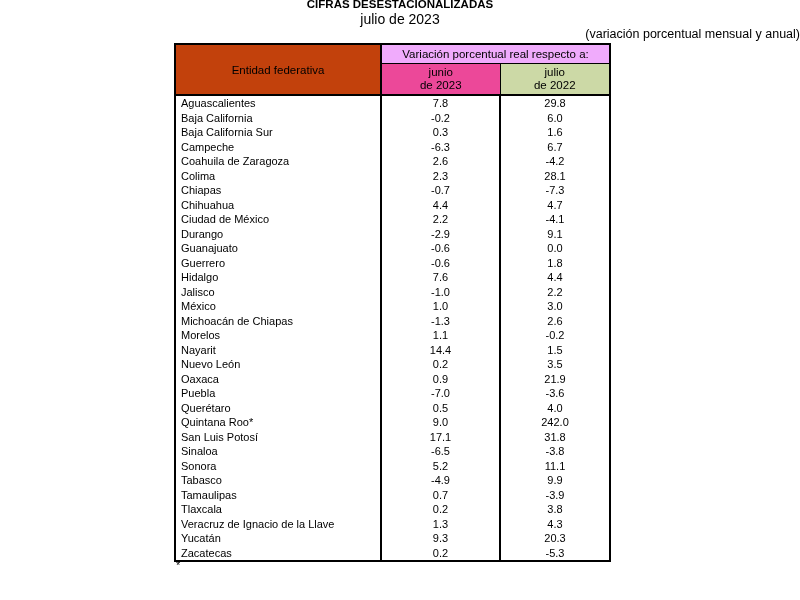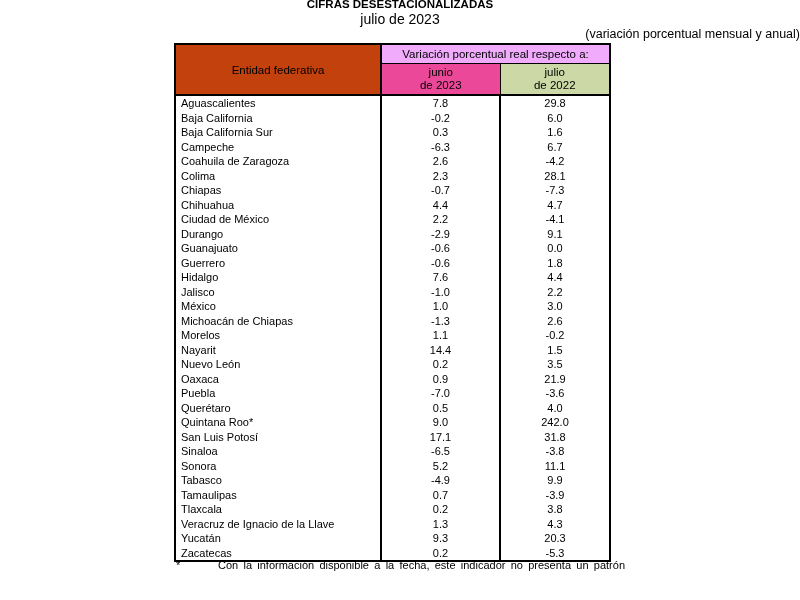--- a/index.html
+++ b/index.html
@@ -275,18 +275,17 @@
           <td class="c-val">0.2</td>
           <td class="c-val">-5.3</td>
         </tr>
       </tbody>
   </table>
 
   <div class="notes">
     <div class="note-row">
       <div class="note-marker">*</div>
       <div class="note-body">
-        <div class="note-line1">Con la información disponible a la fecha, este indicador no presenta un patrón</div>
       </div>
     </div>
   </div>
 
 </div>
 
 </body></html>

